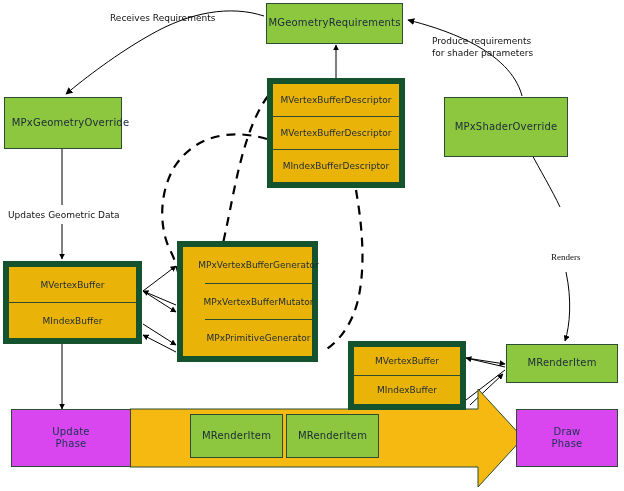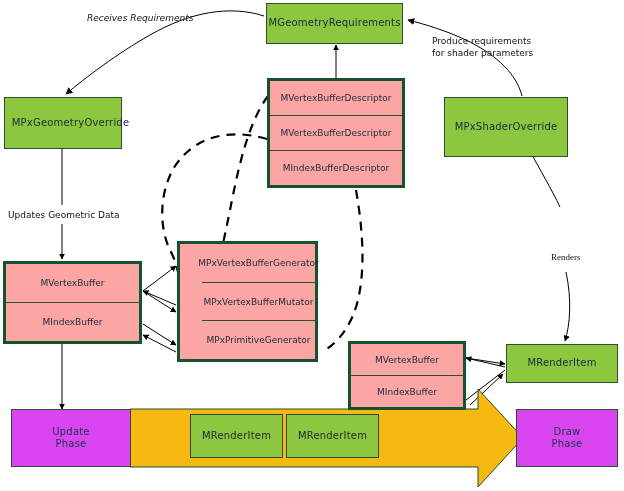--- a/index.html
+++ b/index.html
@@ -43,22 +43,22 @@
   }
   .node.green { background: #8dc63f; }
   .node.blue {
     background: #d946ef;
     border-color: #2b4d32;
     color: #14364d;
   }
   .stack {
     position: absolute;
     box-sizing: border-box;
-    border: 3px solid #14532d;
-    background: #fca5a5;
+    border: 6px solid #14532d;
+    background: #eab308;
     z-index: 3;
     display: flex;
     flex-direction: column;
   }
   .stack .row {
     flex: 1 1 0;
     display: flex;
     align-items: center;
     justify-content: center;
     font-size: 9px;
@@ -201,21 +201,21 @@
 
   <div class="node green" style="left:286px; top:414px; width:93px; height:44px;">
     <span>MRenderItem</span>
   </div>
 
   <div class="node blue" style="left:516px; top:409px; width:102px; height:58px;">
     <span class="phase-text">Draw
 Phase</span>
   </div>
 
-  <div class="edge-label" style="left:87px; top:12px;font-style:italic;">
+  <div class="edge-label" style="left:110px; top:12px;">
     <span>Receives Requirements</span>
   </div>
 
   <div class="edge-label" style="left:8px; top:209px;">
     <span>Updates Geometric Data</span>
   </div>
 
   <div class="edge-label" style="left:432px; top:35px;">
     <div>Produce requirements</div>
     <div>for shader parameters</div>

